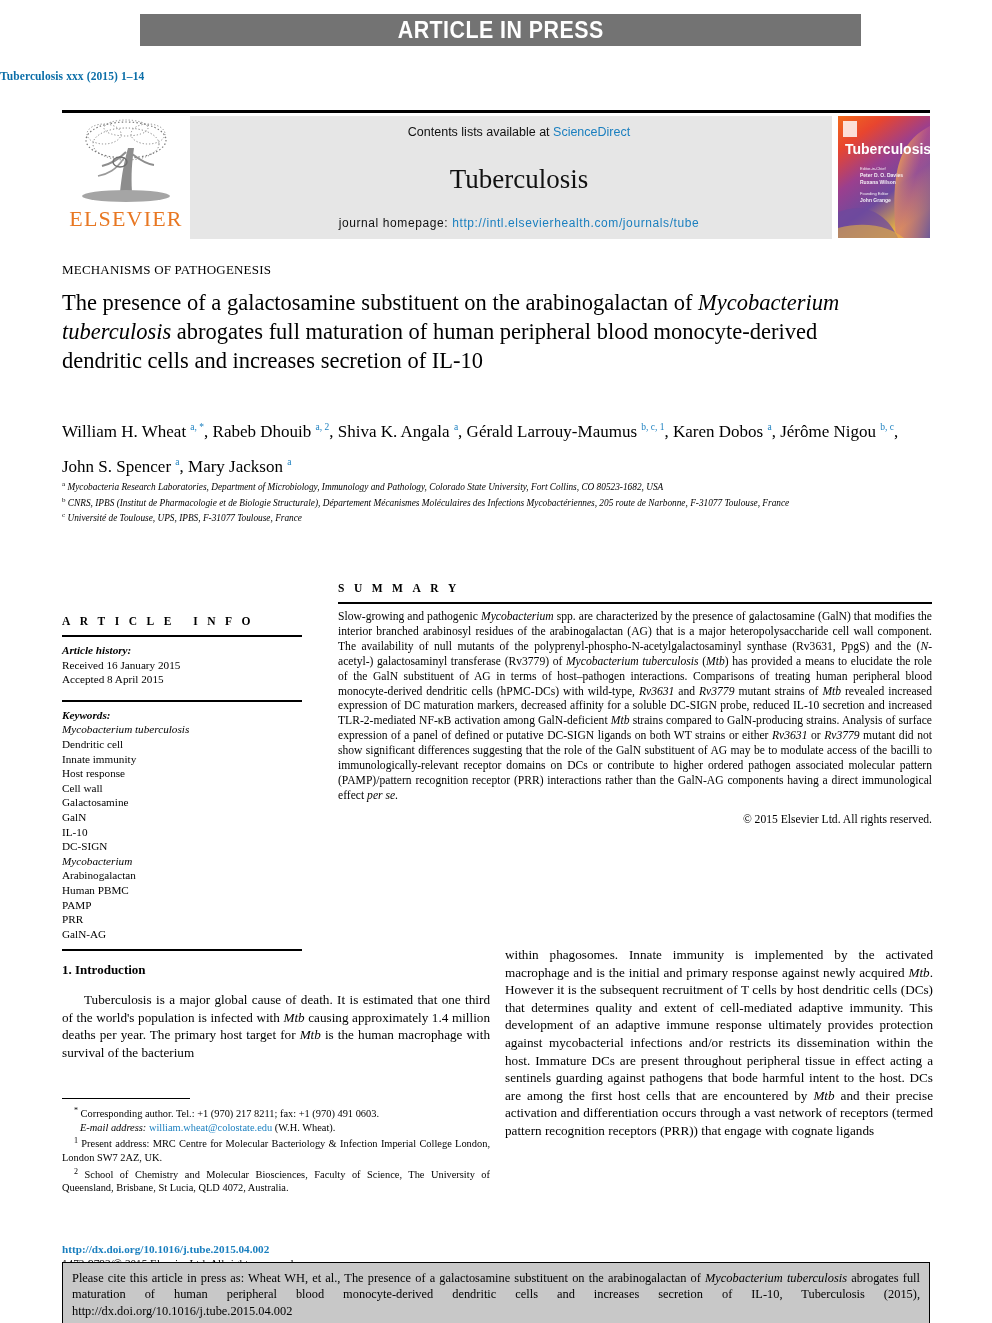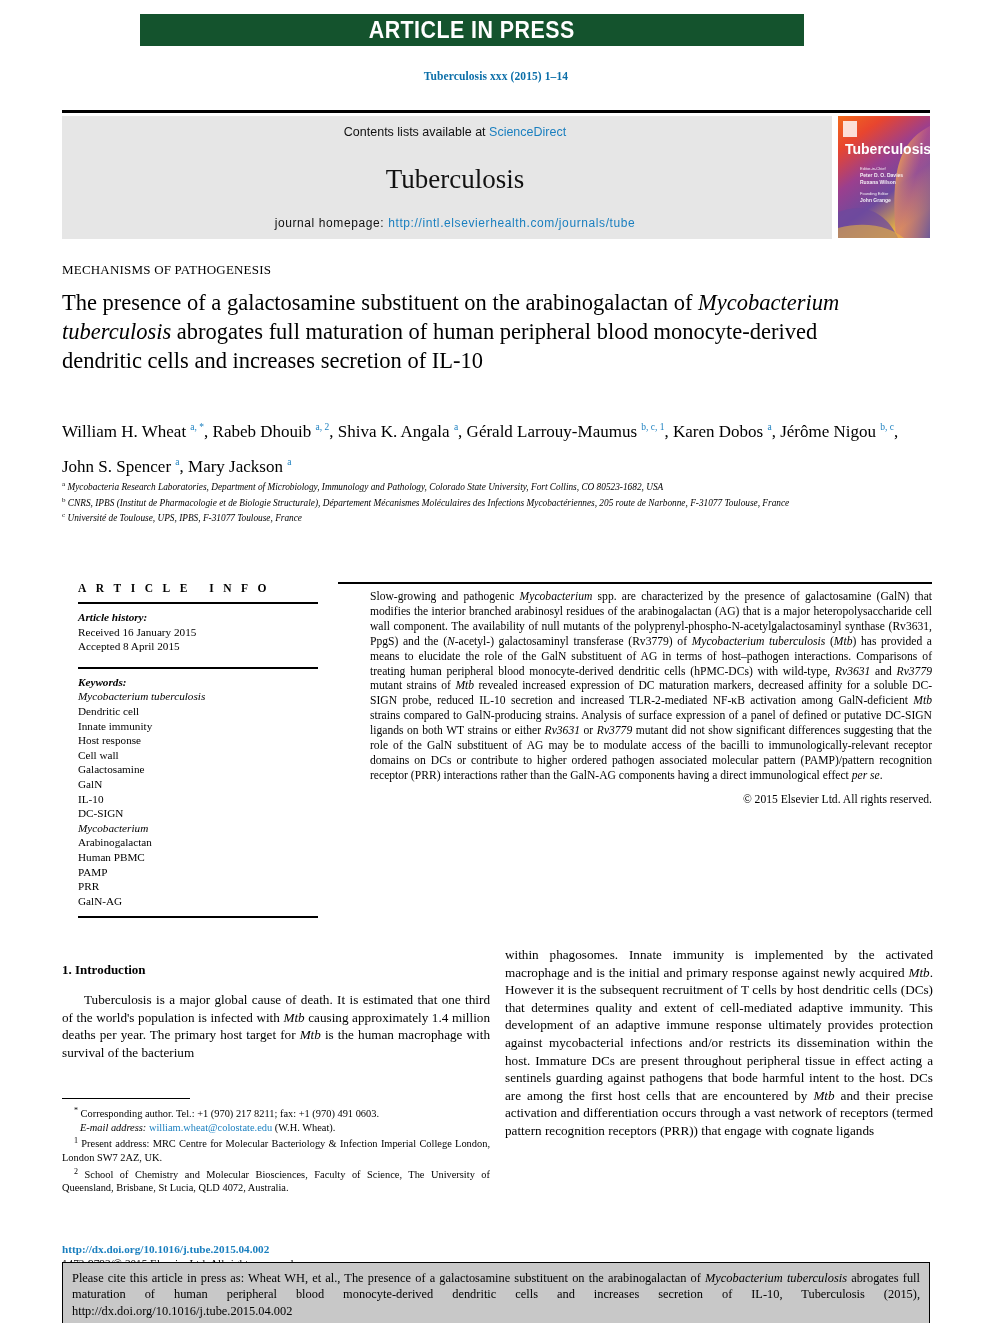--- a/index.html
+++ b/index.html
@@ -20,43 +20,42 @@
     width: 992px;
     height: 1323px;
     box-sizing: border-box;
   }
 
   
   .aip-banner {
     position: absolute;
     left: 140px;
     top: 14px;
-    width: 664px;
+    width: 721px;
     height: 32px;
-    background: #14532d;
+    background: #737373;
     display: flex;
     align-items: center;
     justify-content: center;
   }
   .aip-banner span {
     font-family: "Liberation Sans", "DejaVu Sans", sans-serif;
     font-weight: bold;
     font-size: 23px;
     letter-spacing: 0.5px;
     color: #ffffff;
     transform: scaleX(0.93);
   }
 
   
   .running-head {
     position: absolute;
     left: 0;
     top: 70px;
     width: 992px;
-    text-align: center;
     font-size: 11.5px;
     font-weight: bold;
     color: #0b6ea8;
     letter-spacing: 0.1px;
   }
 
   
   .masthead {
     position: absolute;
     left: 62px;
@@ -181,23 +180,22 @@
   .affiliations sup {
     font-style: normal;
     font-size: 7px;
     vertical-align: super;
   }
 
   
   .info-col {
     position: absolute;
     left: 62px;
-    top: 582px;
+    top: 615px;
     width: 240px;
-    margin-left: 16px;
   }
   .sum-col {
     position: absolute;
     left: 338px;
     top: 582px;
     width: 594px;
   }
   .col-head {
     font-size: 11.5px;
     font-weight: bold;
@@ -221,21 +219,20 @@
     border-top: 2px solid #000;
     margin-top: 8px;
   }
   .kw-list { font-size: 11.2px; line-height: 14.6px; }
   .kw-list .it { font-style: italic; }
 
   .summary-body {
     font-size: 11.6px;
     line-height: 14.9px;
     text-align: justify;
-    margin-left: 32px;
   }
   .summary-body i { font-style: italic; }
   .copyright {
     text-align: right;
     font-size: 11.6px;
     margin-top: 9px;
   }
 
   
   .body-left {
@@ -322,20 +319,38 @@
 
   <div class="aip-banner">
     <span>ARTICLE IN PRESS</span>
   </div>
 
   <div class="running-head">Tuberculosis xxx (2015) 1–14</div>
 
   <div class="masthead">
     <div class="mast-inner">
 
+      <div class="elsevier-logo">
+        <svg class="tree-svg" width="104" height="92" viewBox="0 0 104 92">
+          <g fill="#6e6e6e">
+            <ellipse cx="52" cy="22" rx="40" ry="18" fill="none" stroke="#7a7a7a" stroke-width="1.2" stroke-dasharray="1.5 2.2"></ellipse>
+            <ellipse cx="52" cy="26" rx="33" ry="16" fill="none" stroke="#7a7a7a" stroke-width="1" stroke-dasharray="1.2 2"></ellipse>
+            <ellipse cx="30" cy="16" rx="17" ry="10" fill="none" stroke="#8a8a8a" stroke-width="1" stroke-dasharray="1.2 2"></ellipse>
+            <ellipse cx="74" cy="16" rx="17" ry="10" fill="none" stroke="#8a8a8a" stroke-width="1" stroke-dasharray="1.2 2"></ellipse>
+            <ellipse cx="52" cy="10" rx="22" ry="8" fill="none" stroke="#8a8a8a" stroke-width="1" stroke-dasharray="1.2 2"></ellipse>
+            <path d="M54 30 C50 44, 48 56, 46 74 L58 74 C57 56, 58 44, 60 30 Z" fill="#8d8d8d"></path>
+            <path d="M52 34 C44 42, 36 46, 28 48" stroke="#8d8d8d" stroke-width="2" fill="none"></path>
+            <path d="M58 36 C66 42, 72 46, 80 47" stroke="#8d8d8d" stroke-width="2" fill="none"></path>
+            <path d="M50 40 C42 52, 34 56, 24 58" stroke="#9a9a9a" stroke-width="1.6" fill="none"></path>
+            <ellipse cx="52" cy="78" rx="44" ry="6" fill="#a5a5a5"></ellipse>
+            <ellipse cx="46" cy="44" rx="7" ry="5" fill="none" stroke="#6e6e6e" stroke-width="1.4"></ellipse>
+          </g>
+        </svg>
+        <div class="elsevier-word">ELSEVIER</div>
+      </div>
 
       <div class="mast-center">
         <div class="contents-line">
           <span>Contents lists available at </span><span class="sd">ScienceDirect</span>
         </div>
         <div class="journal-name">Tuberculosis</div>
         <div class="homepage-line">
           <span>journal homepage: </span><span class="url">http://intl.elsevierhealth.com/journals/tube</span>
         </div>
       </div>
@@ -415,20 +430,21 @@
           <div>Human PBMC</div>
           <div>PAMP</div>
           <div>PRR</div>
           <div>GalN-AG</div>
         </div>
     </div>
     <div class="kw-rule-bottom"></div>
   </div>
 
   <div class="sum-col">
+    <div class="col-head">S U M M A R Y</div>
     <div class="rule"></div>
     <div class="summary-body">Slow-growing and pathogenic <i>Mycobacterium</i> spp. are characterized by the presence of galactosamine (GalN) that modifies the interior branched arabinosyl residues of the arabinogalactan (AG) that is a major heteropolysaccharide cell wall component. The availability of null mutants of the polyprenyl-phospho-N-acetylgalactosaminyl synthase (Rv3631, PpgS) and the (<i>N</i>-acetyl-) galactosaminyl transferase (Rv3779) of <i>Mycobacterium tuberculosis</i> (<i>Mtb</i>) has provided a means to elucidate the role of the GalN substituent of AG in terms of host–pathogen interactions. Comparisons of treating human peripheral blood monocyte-derived dendritic cells (hPMC-DCs) with wild-type, <i>Rv3631</i> and <i>Rv3779</i> mutant strains of <i>Mtb</i> revealed increased expression of DC maturation markers, decreased affinity for a soluble DC-SIGN probe, reduced IL-10 secretion and increased TLR-2-mediated NF-κB activation among GalN-deficient <i>Mtb</i> strains compared to GalN-producing strains. Analysis of surface expression of a panel of defined or putative DC-SIGN ligands on both WT strains or either <i>Rv3631</i> or <i>Rv3779</i> mutant did not show significant differences suggesting that the role of the GalN substituent of AG may be to modulate access of the bacilli to immunologically-relevant receptor domains on DCs or contribute to higher ordered pathogen associated molecular pattern (PAMP)/pattern recognition receptor (PRR) interactions rather than the GalN-AG components having a direct immunological effect <i>per se</i>.</div>
     <div class="copyright">© 2015 Elsevier Ltd. All rights reserved.</div>
   </div>
 
   <div class="body-left">
     <div class="sec-title">1. Introduction</div>
     <p class="para">Tuberculosis is a major global cause of death. It is estimated that one third of the world's population is infected with <i>Mtb</i> causing approximately 1.4 million deaths per year. The primary host target for <i>Mtb</i> is the human macrophage with survival of the bacterium</p>
   </div>
 

